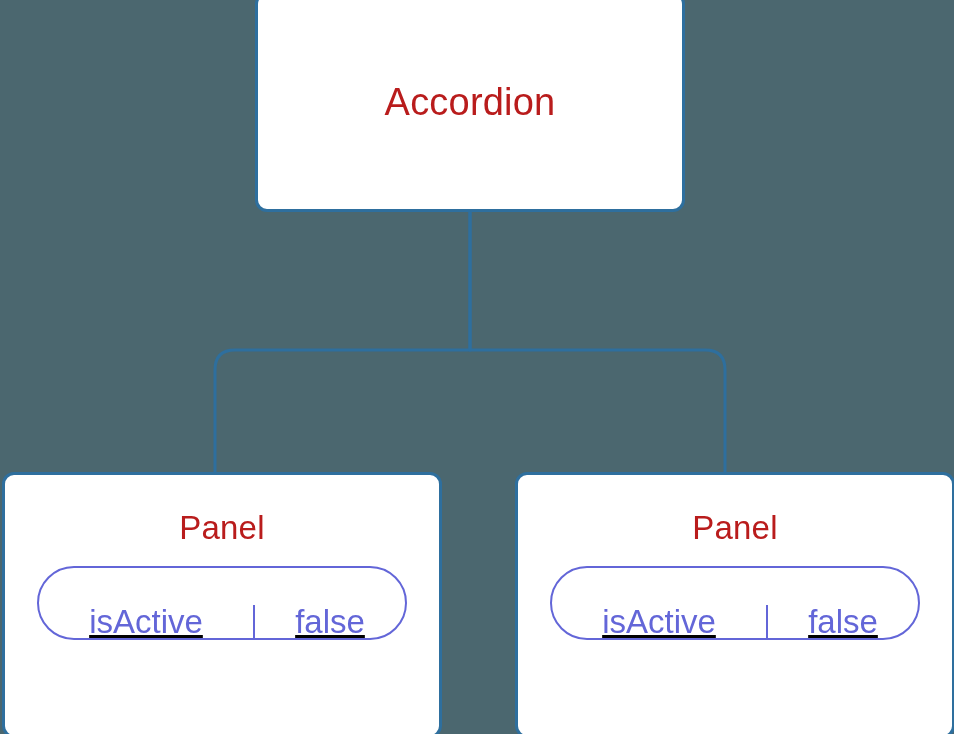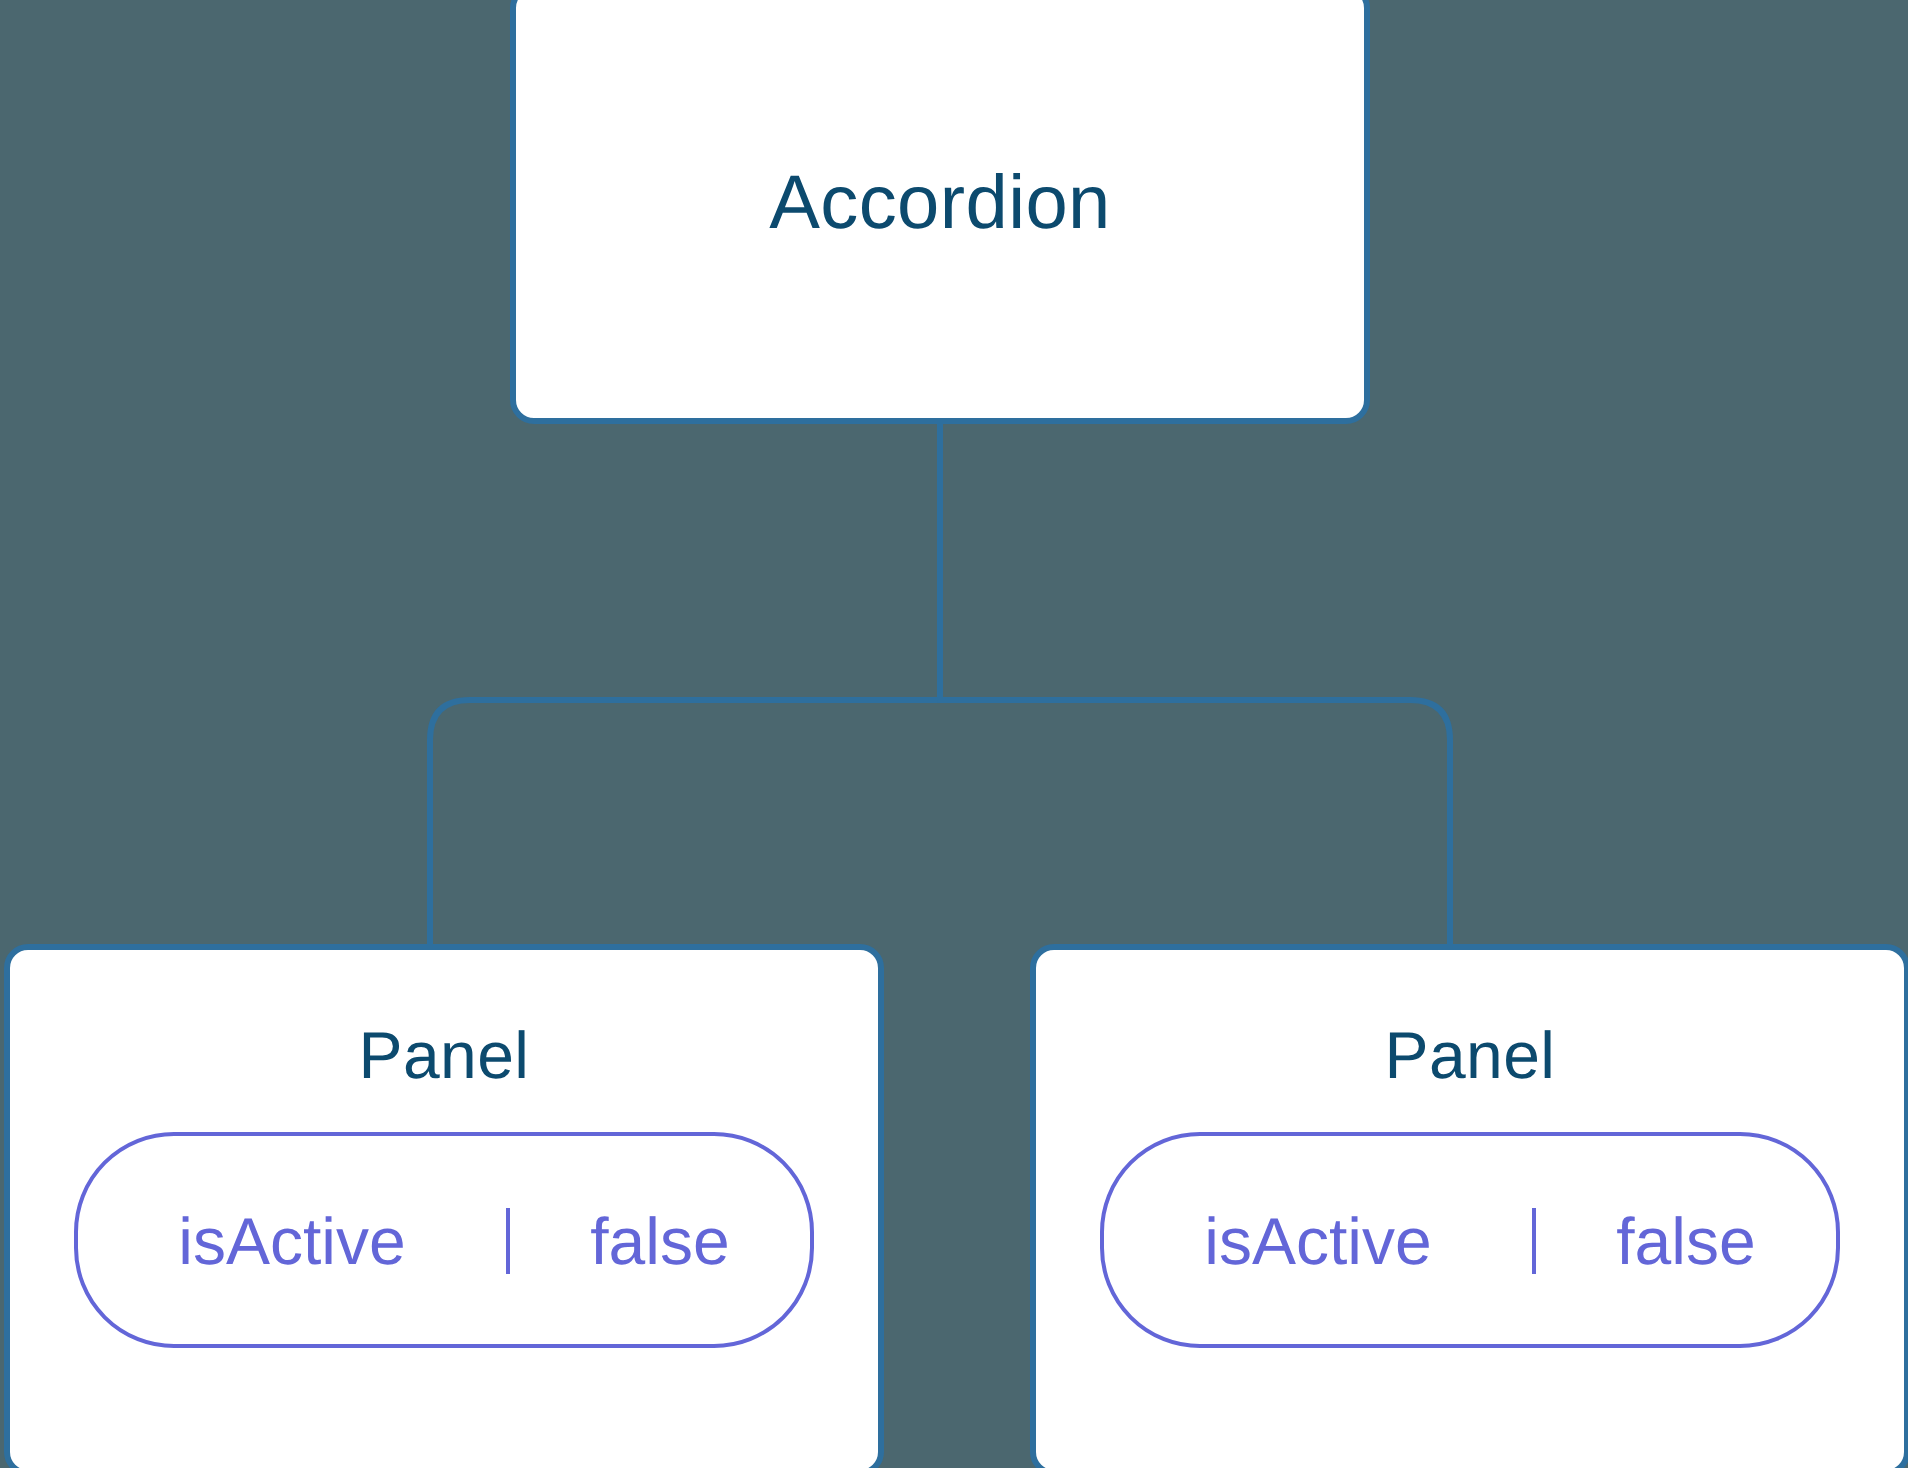--- a/index.html
+++ b/index.html
@@ -37,21 +37,21 @@
   .node-root {
     left: 255px;
     top: -8px;
     width: 430px;
     height: 220px;
     display: flex;
     align-items: center;
     justify-content: center;
   }
   .node-title {
-    color: #0c4a6e;
+    color: #b91c1c;
     font-size: 38px;
     font-weight: 400;
     letter-spacing: 0.2px;
     line-height: 1;
     white-space: nowrap;
   }
   .node-panel {
     top: 472px;
     width: 440px;
     height: 266px;
@@ -61,26 +61,27 @@
   }
   .panel-left  { left: 2px; }
   .panel-right { left: 515px; }
   .node-panel .node-title {
     margin-top: 36px;
     font-size: 33px;
   }
   .prop-pill {
     box-sizing: border-box;
     margin-top: 22px;
-    height: 108px;
+    height: 74px;
     border: 2px solid #6366d8;
     border-radius: 50px;
     display: flex;
-    align-items: center;
+    align-items: flex-end;
     background: transparent;
+    text-decoration: underline;
   }
   .prop-key, .prop-val {
     display: flex;
     align-items: center;
     justify-content: center;
     color: #6366d8;
     font-size: 33px;
     line-height: 1;
     white-space: nowrap;
   }

